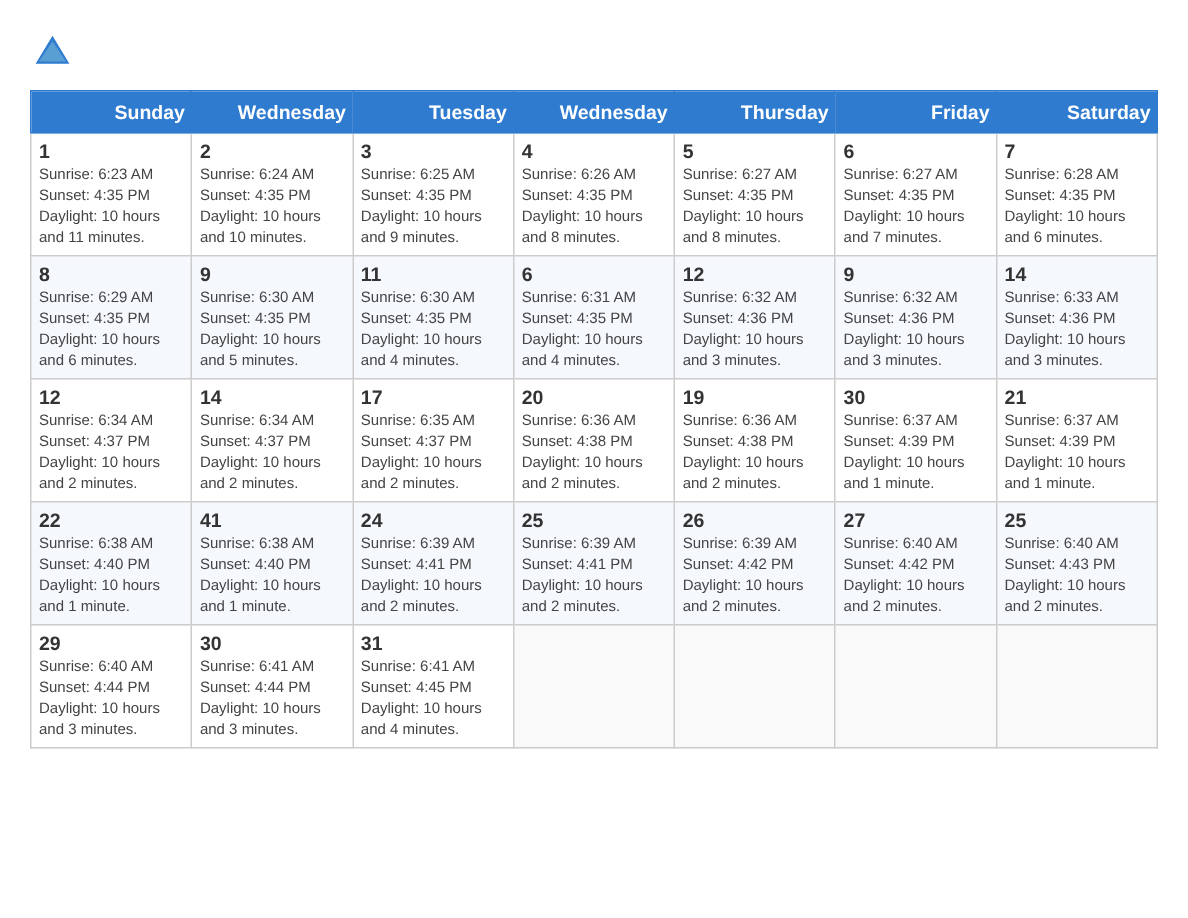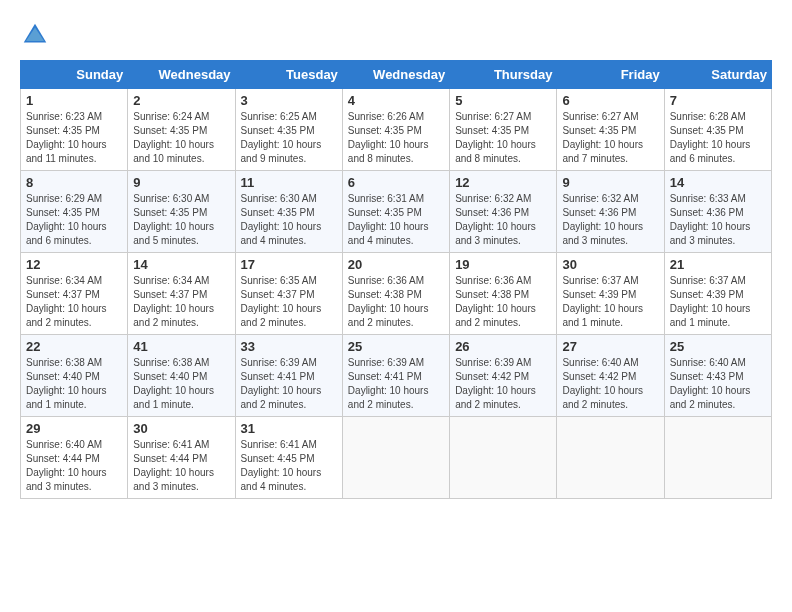--- a/index.html
+++ b/index.html
@@ -143,21 +143,21 @@
         <td><span class="day-num">14</span><span class="day-info">Sunrise: 6:34 AM<br>Sunset: 4:37 PM<br>Daylight: 10 hours and 2 minutes.</span></td>
         <td><span class="day-num">17</span><span class="day-info">Sunrise: 6:35 AM<br>Sunset: 4:37 PM<br>Daylight: 10 hours and 2 minutes.</span></td>
         <td><span class="day-num">20</span><span class="day-info">Sunrise: 6:36 AM<br>Sunset: 4:38 PM<br>Daylight: 10 hours and 2 minutes.</span></td>
         <td><span class="day-num">19</span><span class="day-info">Sunrise: 6:36 AM<br>Sunset: 4:38 PM<br>Daylight: 10 hours and 2 minutes.</span></td>
         <td><span class="day-num">30</span><span class="day-info">Sunrise: 6:37 AM<br>Sunset: 4:39 PM<br>Daylight: 10 hours and 1 minute.</span></td>
         <td><span class="day-num">21</span><span class="day-info">Sunrise: 6:37 AM<br>Sunset: 4:39 PM<br>Daylight: 10 hours and 1 minute.</span></td>
       </tr>
       <tr>
         <td><span class="day-num">22</span><span class="day-info">Sunrise: 6:38 AM<br>Sunset: 4:40 PM<br>Daylight: 10 hours and 1 minute.</span></td>
         <td><span class="day-num">41</span><span class="day-info">Sunrise: 6:38 AM<br>Sunset: 4:40 PM<br>Daylight: 10 hours and 1 minute.</span></td>
-        <td><span class="day-num">33</span><span class="day-info">Sunrise: 6:39 AM<br>Sunset: 4:41 PM<br>Daylight: 10 hours and 2 minutes.</span></td>
+        <td><span class="day-num">24</span><span class="day-info">Sunrise: 6:39 AM<br>Sunset: 4:41 PM<br>Daylight: 10 hours and 2 minutes.</span></td>
         <td><span class="day-num">25</span><span class="day-info">Sunrise: 6:39 AM<br>Sunset: 4:41 PM<br>Daylight: 10 hours and 2 minutes.</span></td>
         <td><span class="day-num">26</span><span class="day-info">Sunrise: 6:39 AM<br>Sunset: 4:42 PM<br>Daylight: 10 hours and 2 minutes.</span></td>
         <td><span class="day-num">27</span><span class="day-info">Sunrise: 6:40 AM<br>Sunset: 4:42 PM<br>Daylight: 10 hours and 2 minutes.</span></td>
         <td><span class="day-num">25</span><span class="day-info">Sunrise: 6:40 AM<br>Sunset: 4:43 PM<br>Daylight: 10 hours and 2 minutes.</span></td>
       </tr>
       <tr>
         <td><span class="day-num">29</span><span class="day-info">Sunrise: 6:40 AM<br>Sunset: 4:44 PM<br>Daylight: 10 hours and 3 minutes.</span></td>
         <td><span class="day-num">30</span><span class="day-info">Sunrise: 6:41 AM<br>Sunset: 4:44 PM<br>Daylight: 10 hours and 3 minutes.</span></td>
         <td><span class="day-num">31</span><span class="day-info">Sunrise: 6:41 AM<br>Sunset: 4:45 PM<br>Daylight: 10 hours and 4 minutes.</span></td>
         <td class="empty"></td>

